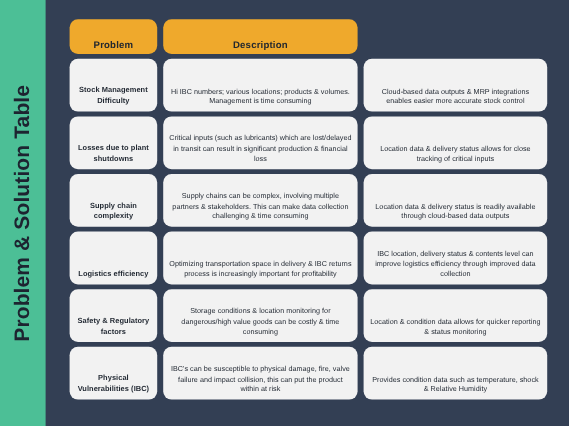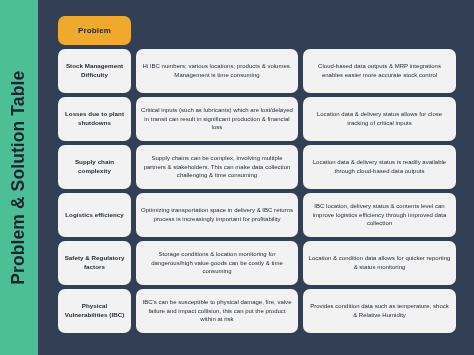--- a/index.html
+++ b/index.html
@@ -64,21 +64,21 @@
   .body-row {
     height: 44px;
   }
   .col-problem  { width: 73px; flex: 0 0 73px; }
   .col-desc     { width: 162px; flex: 0 0 162px; }
   .col-solution { width: 153px; flex: 0 0 153px; }
 
   .cell {
     border-radius: 7px;
     display: flex;
-    align-items: center;
+    align-items: flex-end;
     justify-content: center;
     text-align: center;
     box-sizing: border-box;
     padding: 3px 5px;
     overflow: hidden;
   }
   .header-cell {
     background: #efa92c;
     color: #23282f;
     font-size: 8px;
@@ -110,20 +110,23 @@
   <div class="rail">
     <div class="rail-title">Problem &amp; Solution Table</div>
   </div>
 
   <div class="table">
 
     <div class="row header-row">
       <div class="cell header-cell col-problem">
         <span>Problem</span>
       </div>
+      <div class="cell header-cell col-desc">
+        <span>Description</span>
+      </div>
     </div>
 
     <div class="row body-row">
       <div class="cell body-cell col-problem">
         <span class="cell-problem-text">Stock Management Difficulty</span>
       </div>
       <div class="cell body-cell col-desc">
         <span class="cell-text">Hi IBC numbers; various locations; products &amp; volumes. Management is time consuming</span>
       </div>
       <div class="cell body-cell col-solution">

